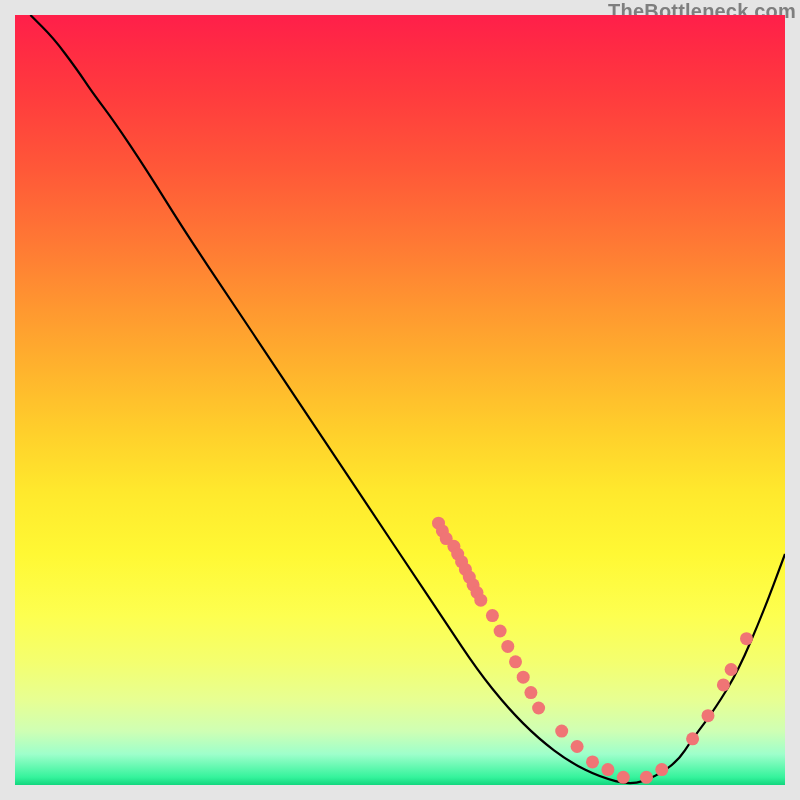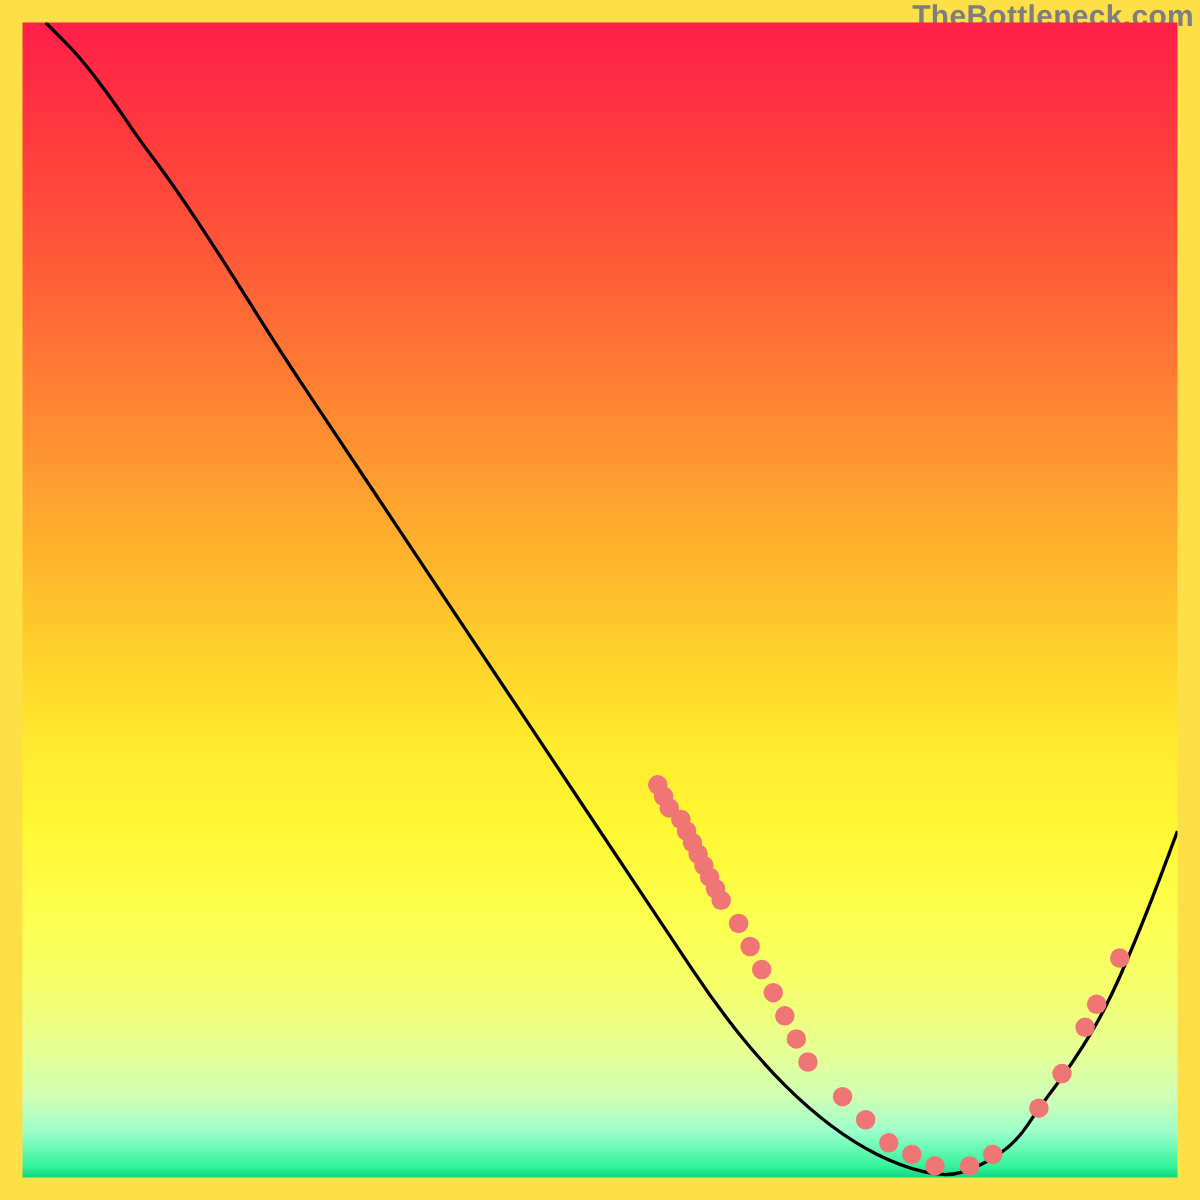--- a/index.html
+++ b/index.html
@@ -7,21 +7,21 @@
     padding: 0;
     width: 800px;
     height: 800px;
     background: #000;
     overflow: hidden;
   }
   .stage {
     position: relative;
     width: 800px;
     height: 800px;
-    background: #fde047;
+    background: #e5e5e5;
   }
   .plot {
     position: absolute;
     left: 15px;
     top: 15px;
     width: 770px;
     height: 770px;
   }
   .gradient {
     position: absolute;

